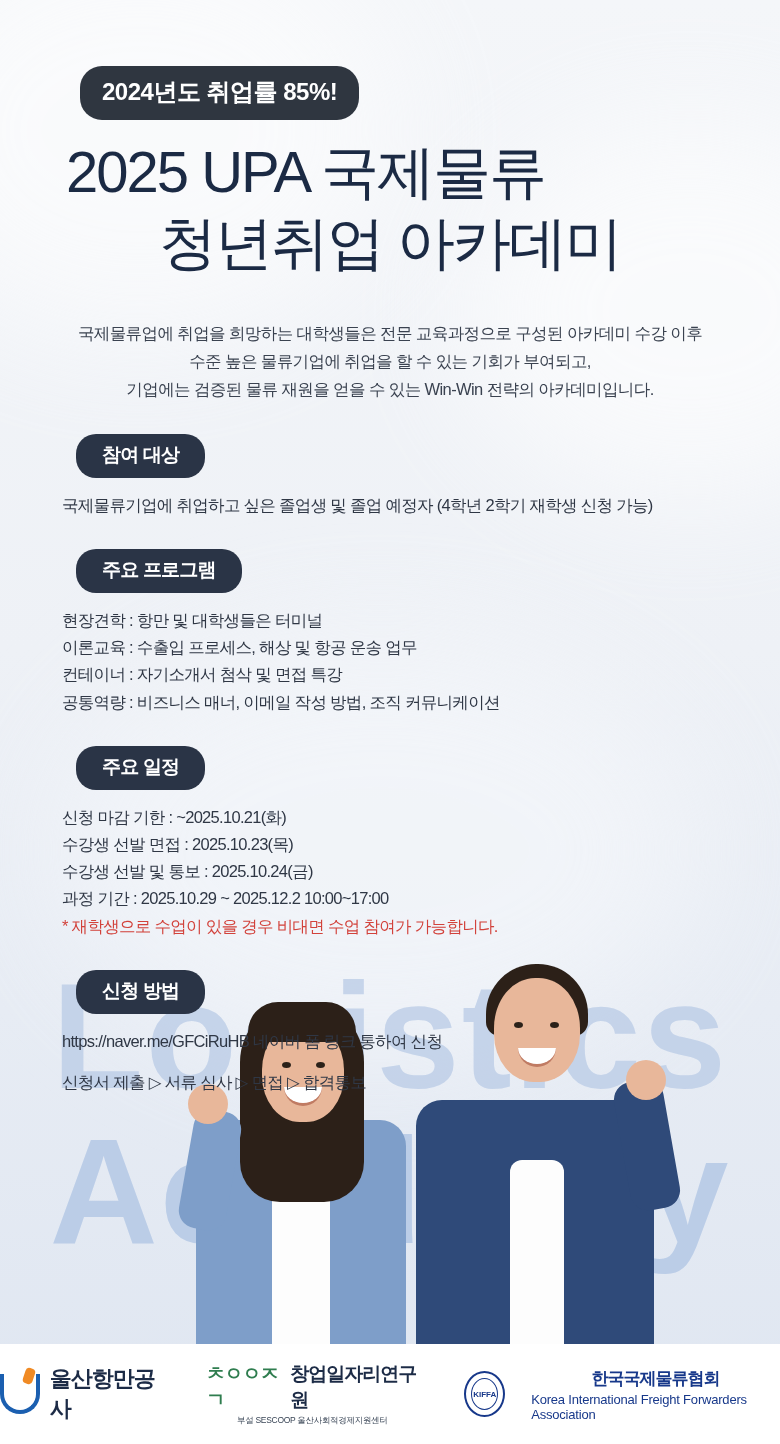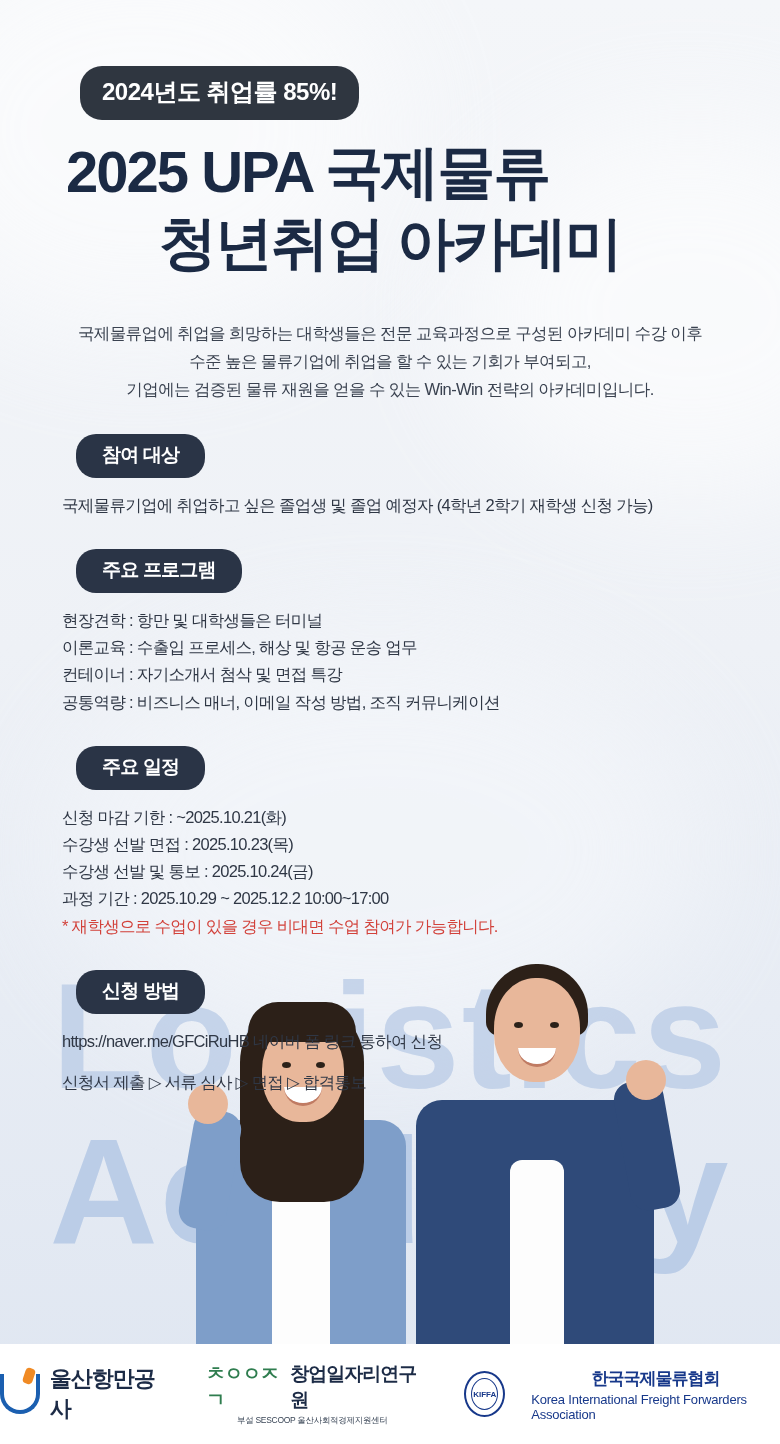--- a/index.html
+++ b/index.html
@@ -43,21 +43,21 @@
     font-size: 24px;
     font-weight: bold;
     letter-spacing: -0.5px;
     padding: 10px 22px 12px 22px;
     border-radius: 22px;
     margin: 14px 0 6px 24px;
   }
 
   .title {
     color: #1b2a44;
-    font-weight: bold;
+    font-weight: normal;
     letter-spacing: -2px;
     line-height: 1.16;
     font-size: 58px;
     margin: 12px 0 0 10px;
   }
   .title-line2 {
     text-align: center;
     margin-top: 4px;
     margin-left: 0;
   }

